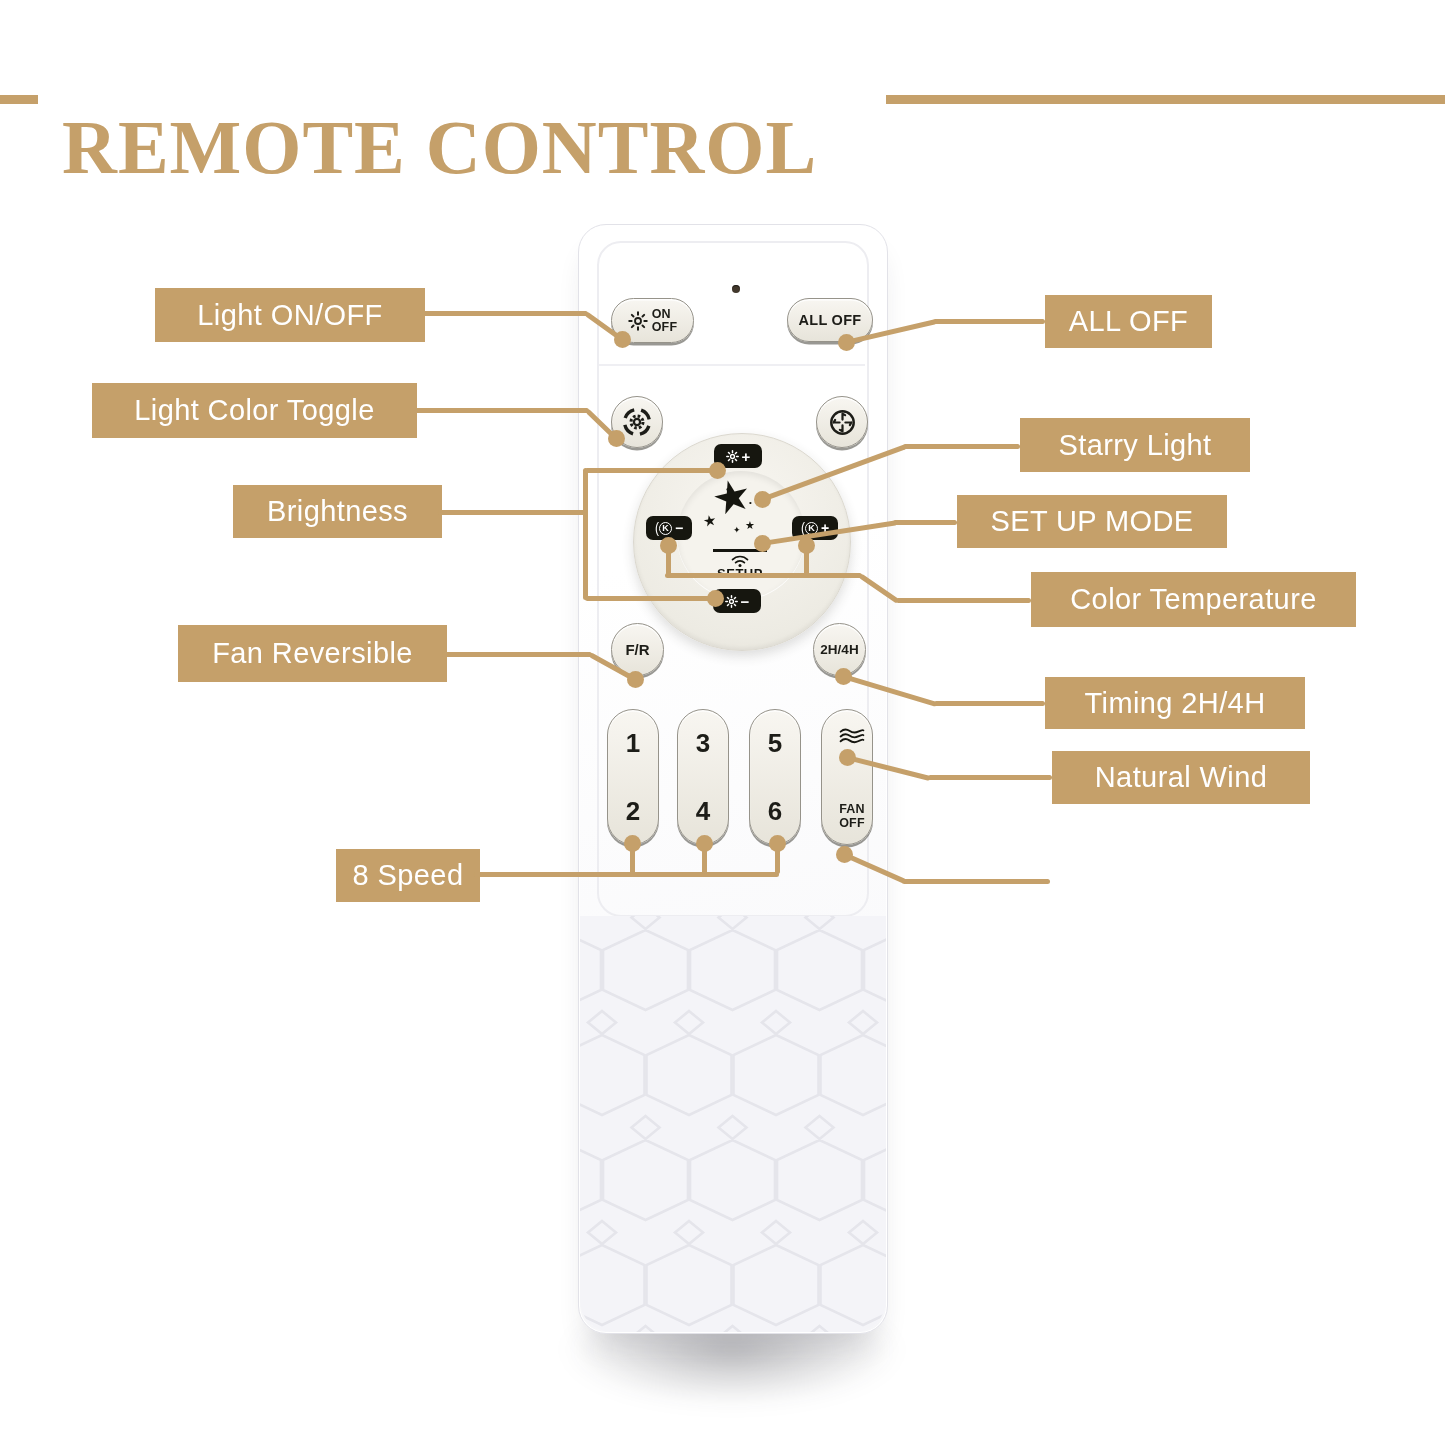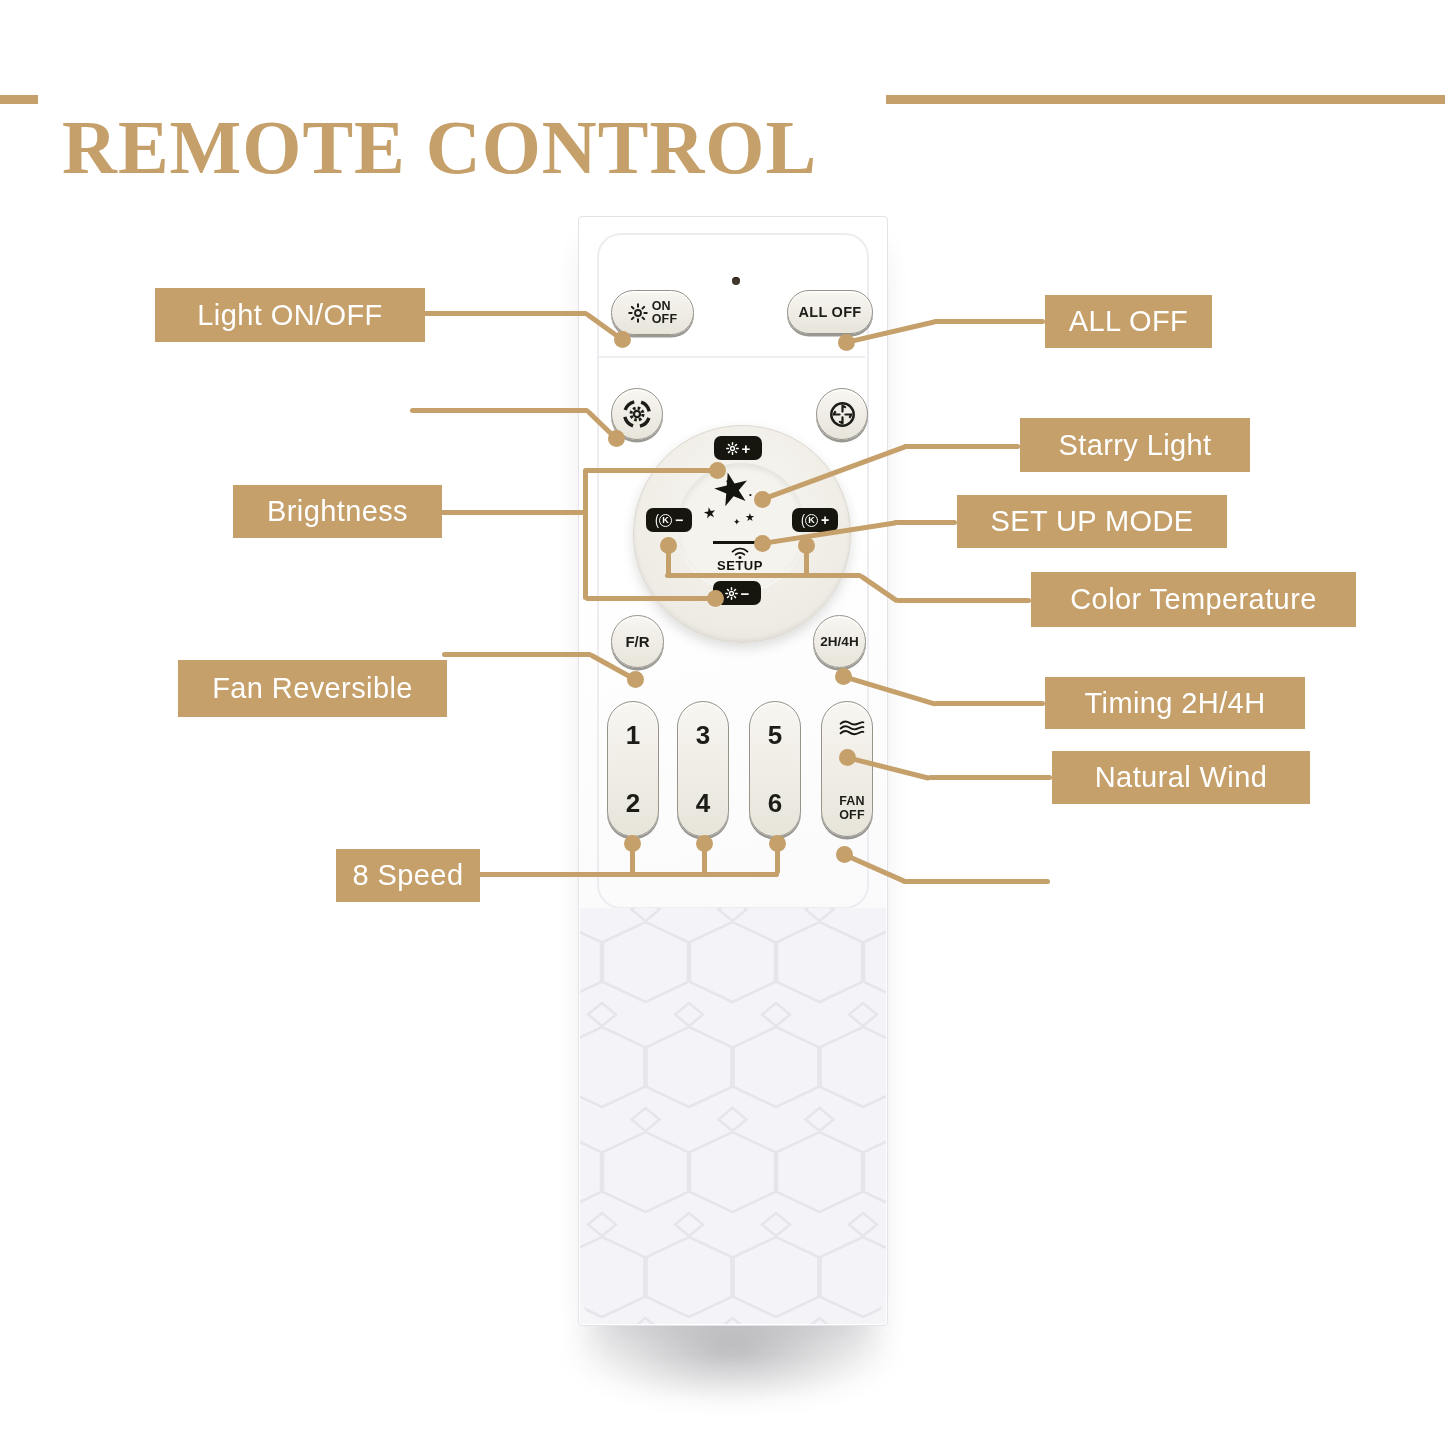--- a/index.html
+++ b/index.html
@@ -12,23 +12,23 @@
   .title-dash{left:0;top:95px;width:38px;height:9px;}
   .title-rule{left:886px;top:95px;width:559px;height:9px;}
   .page-title{position:absolute;left:62px;top:56px;font-family:"Liberation Serif",serif;
               font-weight:700;font-size:76px;line-height:80px;letter-spacing:1px;color:var(--accent);
               white-space:nowrap;}
 
   
   .remote-shadow{position:absolute;left:558px;top:1292px;width:348px;height:115px;
       background:radial-gradient(ellipse at center,rgba(30,30,40,.30),rgba(30,30,40,0) 68%);
       filter:blur(10px);}
-  .remote{position:absolute;left:578px;top:216px;width:308px;height:1108px;
+  .remote{position:absolute;left:578px;top:224px;width:308px;height:1108px;
       background:linear-gradient(168deg,#ffffff 30%,#f5f5f8);
-      border:1px solid #e2e2e8;border-radius:4px;
+      border:1px solid #e2e2e8;border-radius:28px;
       box-shadow:0 20px 32px -14px rgba(40,40,55,.20), inset 0 0 0 1px #fff;}
   .inner-panel{position:absolute;left:18px;top:16px;width:268px;height:672px;
       border:2px solid #ededf1;border-radius:24px;}
   .divider{position:absolute;left:20px;top:139px;width:266px;height:2px;background:#efeff3;}
   .hex-wrap{position:absolute;left:1px;top:691px;width:306px;height:416px;
       border-radius:0 0 32px 32px;overflow:hidden;background:#f4f4f8;}
   .led{position:absolute;left:153px;top:60px;width:8px;height:8px;border-radius:50%;
       background:#42382c;box-shadow:inset 0 1px 1px rgba(0,0,0,.6);}
 
   .btn{position:absolute;background:linear-gradient(180deg,#f8f6f1,#e7e4da);
@@ -249,22 +249,23 @@
         </svg>
       </span>
       <span class="fanoff-txt">
         <span>FAN</span><br>
         <span>OFF</span>
       </span>
     </div>
   </div>
 
   <div class="lab" style="left:155px;top:288px;width:270px;height:54px;">Light ON/OFF</div>
+  <div class="lab" style="left:92px;top:383px;width:325px;height:55px;">Light Color Toggle</div>
   <div class="lab" style="left:233px;top:485px;width:209px;height:53px;">Brightness</div>
-  <div class="lab" style="left:178px;top:660px;width:269px;height:57px;">Fan Reversible</div>
+  <div class="lab" style="left:178px;top:625px;width:269px;height:57px;">Fan Reversible</div>
   <div class="lab" style="left:336px;top:849px;width:144px;height:53px;">8 Speed</div>
 
   <div class="lab" style="left:1045px;top:295px;width:167px;height:53px;">ALL OFF</div>
   <div class="lab" style="left:1020px;top:418px;width:230px;height:54px;">Starry Light</div>
   <div class="lab" style="left:957px;top:495px;width:270px;height:53px;">SET UP MODE</div>
   <div class="lab" style="left:1031px;top:572px;width:325px;height:55px;">Color Temperature</div>
   <div class="lab" style="left:1045px;top:677px;width:260px;height:52px;">Timing 2H/4H</div>
   <div class="lab" style="left:1052px;top:751px;width:258px;height:53px;">Natural Wind</div>
 
   <div class="ln lnh" style="left:420px;top:310.5px;width:168px;"></div>

